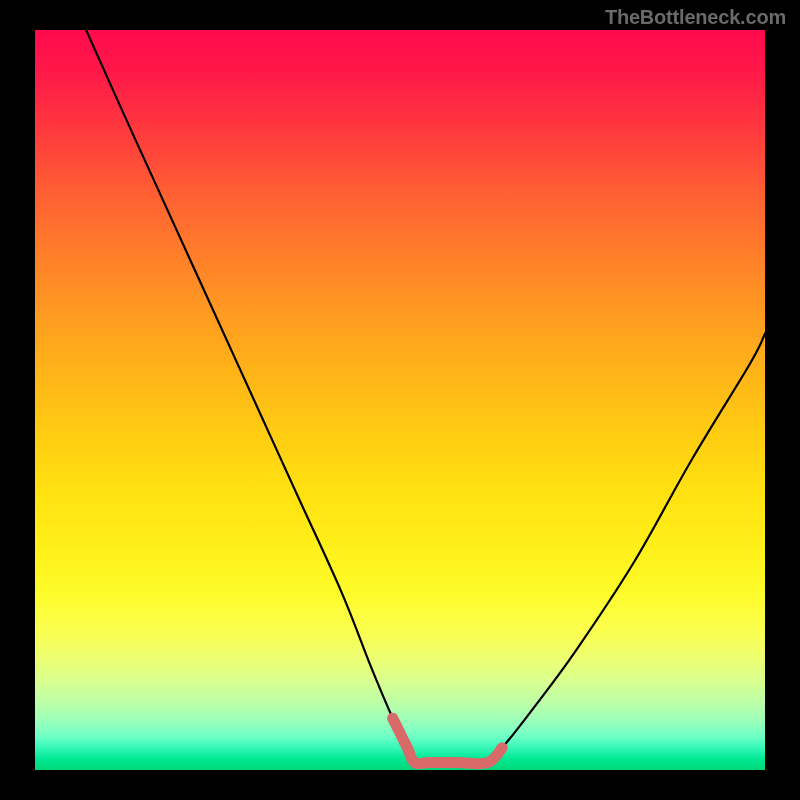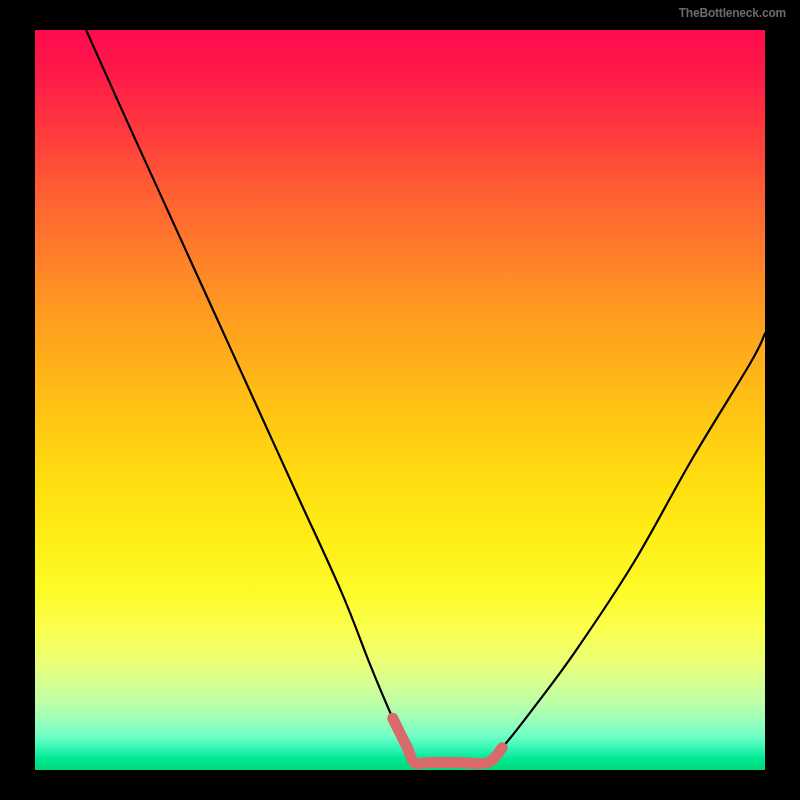--- a/index.html
+++ b/index.html
@@ -9,21 +9,21 @@
     background: #000;
     position: relative;
     font-family: Arial, sans-serif;
     overflow: hidden;
   }
   .watermark {
     position: absolute;
     top: 6px;
     right: 14px;
     color: #6a6a6a;
-    font-size: 12px;
+    font-size: 20px;
     font-weight: bold;
     z-index: 10;
     letter-spacing: -0.2px;
   }
   .plot-area {
     position: absolute;
     left: 35px;
     top: 30px;
     width: 730px;
     height: 740px;

